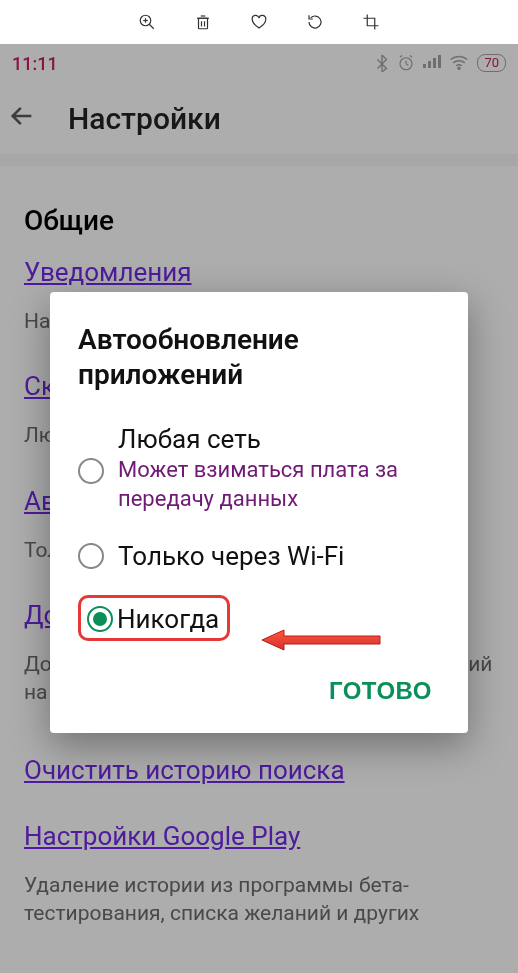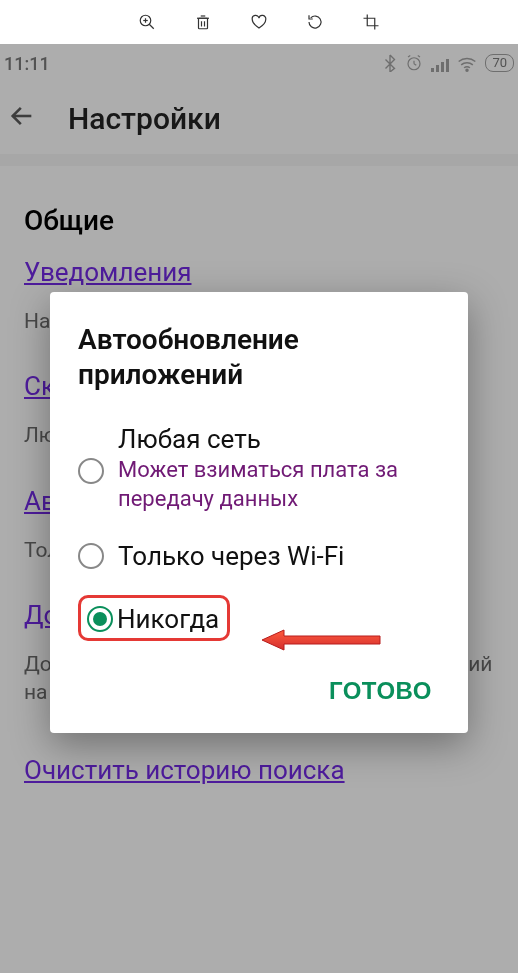--- a/index.html
+++ b/index.html
@@ -22,26 +22,26 @@
     height: 929px;
     background: #f0f0f0;
   }
   
   
   .status-bar {
     height: 38px;
     display: flex;
     justify-content: space-between;
     align-items: center;
-    padding: 0 4px;
-    color: #737373;
+    padding: 0 12px;
+    color: #be185d;
     font-size: 18px;
   }
   .status-left { font-weight: 500; }
-  .status-right { display: flex; align-items: flex-end; gap: 8px; }
+  .status-right { display: flex; align-items: flex-start; gap: 8px; }
   .status-right .st-icon { display:flex; align-items:center; }
   .battery-box {
     border: 1.5px solid #999;
     border-radius: 8px;
     padding: 0 6px;
     font-size: 13px;
     line-height: 16px;
   }
   
   
@@ -298,20 +298,24 @@
       <div class="setting-title">Автообновление приложений</div>
       <div class="setting-sub">Только через Wi-Fi</div>
     </div>
     <div class="setting-item" style="margin-bottom:48px">
       <div class="setting-title">Добавлять значки</div>
       <div class="setting-sub">Добавлять значки установленных приложений на главный экран</div>
     </div>
     <div class="setting-item">
       <div class="setting-title">Очистить историю поиска</div>
     </div>
+    <div class="setting-item">
+      <div class="setting-title">Настройки Google Play</div>
+      <div class="setting-sub">Удаление истории из программы бета-тестирования, списка желаний и других</div>
+    </div>
   </div>
 
   <div class="scrim"></div>
 
   <div class="dialog">
     <div class="dialog-title">Автообновление приложений</div>
 
     <div class="radio-row radio1">
       <span class="radio"></span>
       <div class="radio-texts">

